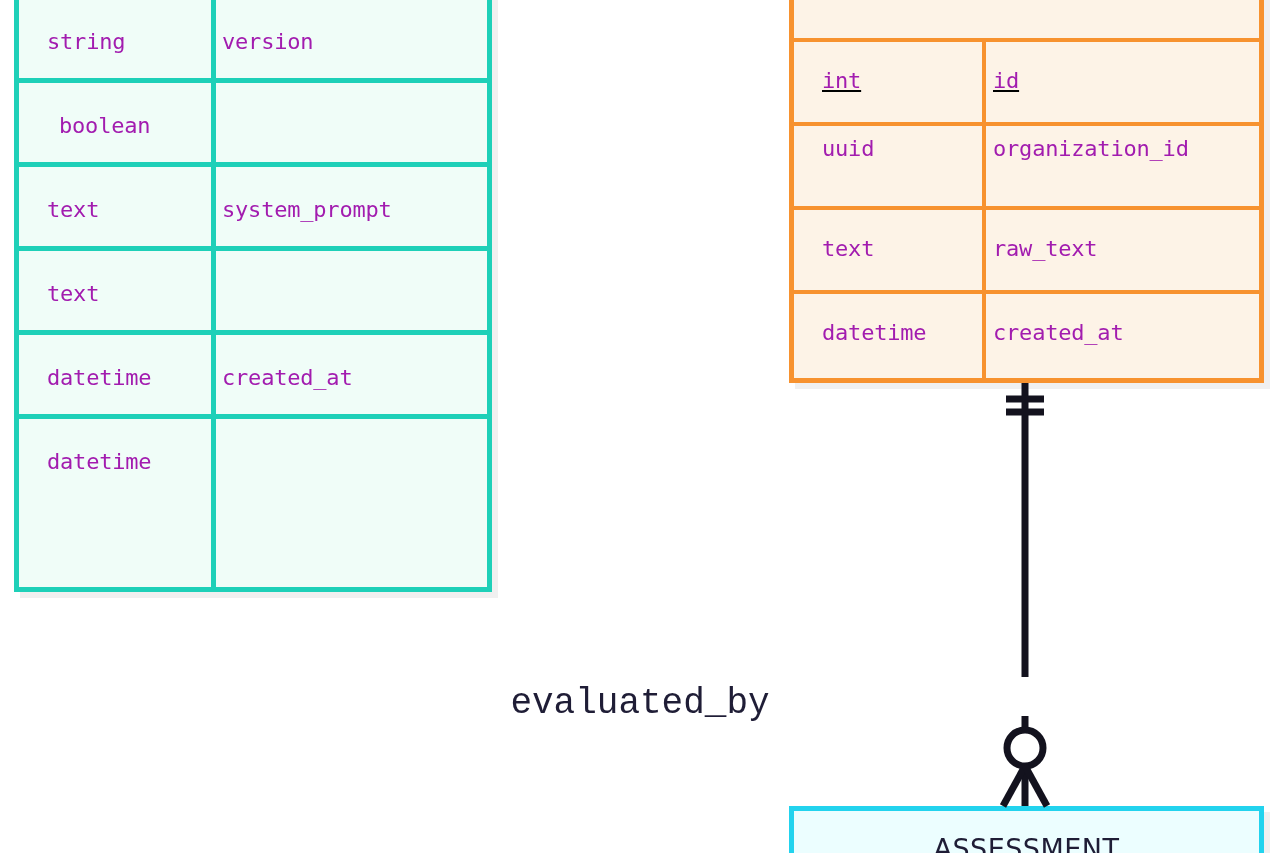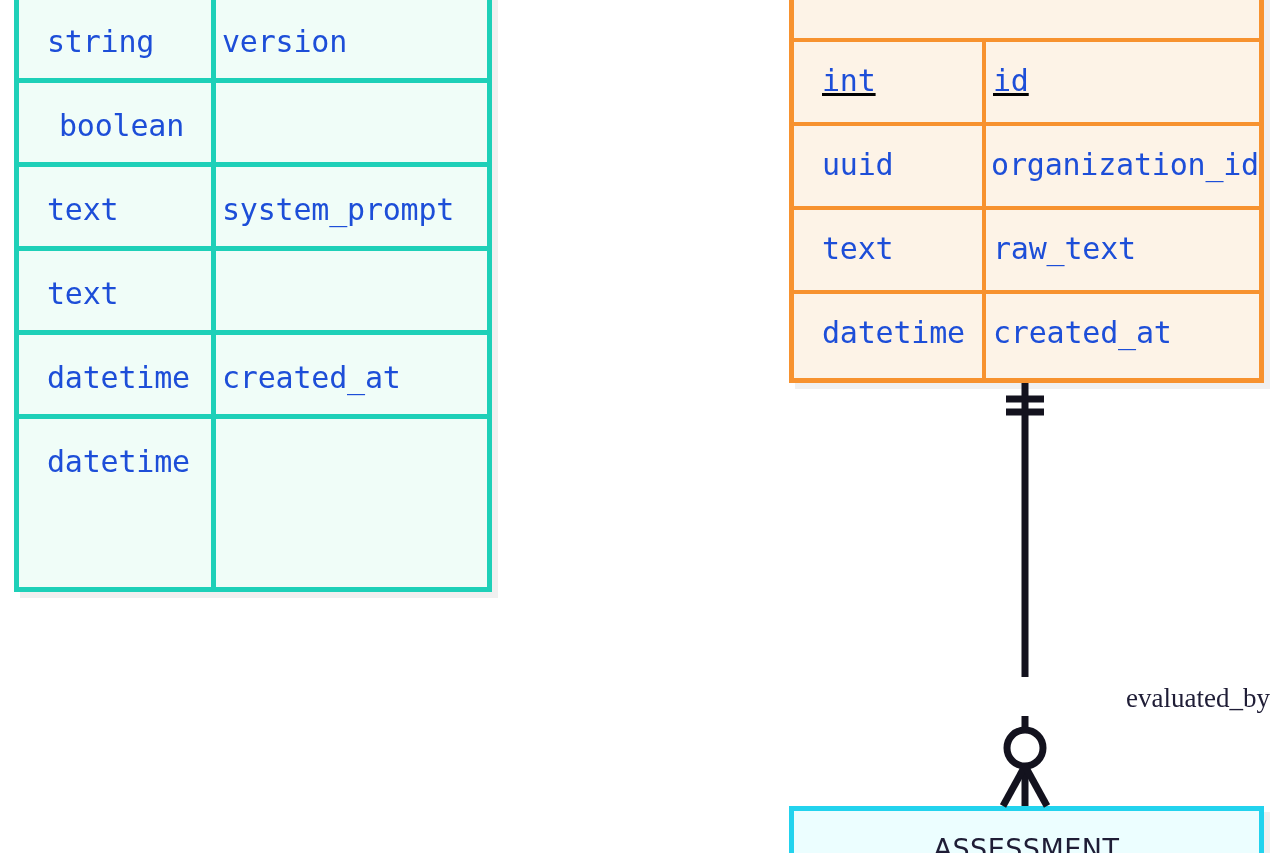--- a/index.html
+++ b/index.html
@@ -50,22 +50,22 @@
   .attr-row {
     position: absolute;
     left: 0;
     right: 0;
     display: flex;
   }
 
   .attr-row .cell {
     display: flex;
     align-items: center;
-    font-size: 30px;
-    color: #1d4ed8;
+    font-size: 22px;
+    color: #a21caf;
     white-space: nowrap;
     letter-spacing: -0.2px;
   }
 
   .attr-row .cell.type   { padding-left: 28px; }
   .attr-row .cell.name   { padding-left: 11px; }
 
   
   #entity-prompt {
     left: 14px;
@@ -123,25 +123,25 @@
     height: 200px;
   }
   #entity-assessment .entity-inner { border-color: #22d3ee; background: #ecfeff; }
   #entity-assessment .entity-title { top: 22px; }
 
   
   #relationship { position: absolute; left: 0; top: 0; width: 1280px; height: 853px; pointer-events: none; }
 
   .rel-label {
     position: absolute;
-    font-size: 27px;
+    font-size: 36px;
     color: #1f1d36;
-    font-family: Liberation Serif, serif;
+    font-family: Liberation Mono, monospace;
     white-space: nowrap;
-    text-align: right;
+    text-align: center;
   }
   #rel-label-evaluated-by {
     left: 0;
     width: 1280px;
     top: 683px;
   }
   #rel-label-evaluated-by span {
     display: inline-block;
     background: #ffffff;
     padding: 0 10px;
@@ -195,21 +195,21 @@
 
       <div class="hdiv" style="top:84px;"></div>
       <div class="hdiv" style="top:168px;"></div>
       <div class="hdiv" style="top:252px;"></div>
       <div class="hdiv" style="top:336px;"></div>
 
       <div class="attr-row" style="top:84px;text-decoration:underline;">
         <div class="cell type">int</div>
         <div class="cell name">id</div>
       </div>
-      <div class="attr-row" style="top:168px;">
+      <div class="attr-row" style="top:152px;">
         <div class="cell type">uuid</div>
         <div class="cell name">organization_id</div>
       </div>
       <div class="attr-row" style="top:252px;">
         <div class="cell type">text</div>
         <div class="cell name">raw_text</div>
       </div>
       <div class="attr-row" style="top:336px;">
         <div class="cell type">datetime</div>
         <div class="cell name">created_at</div>

